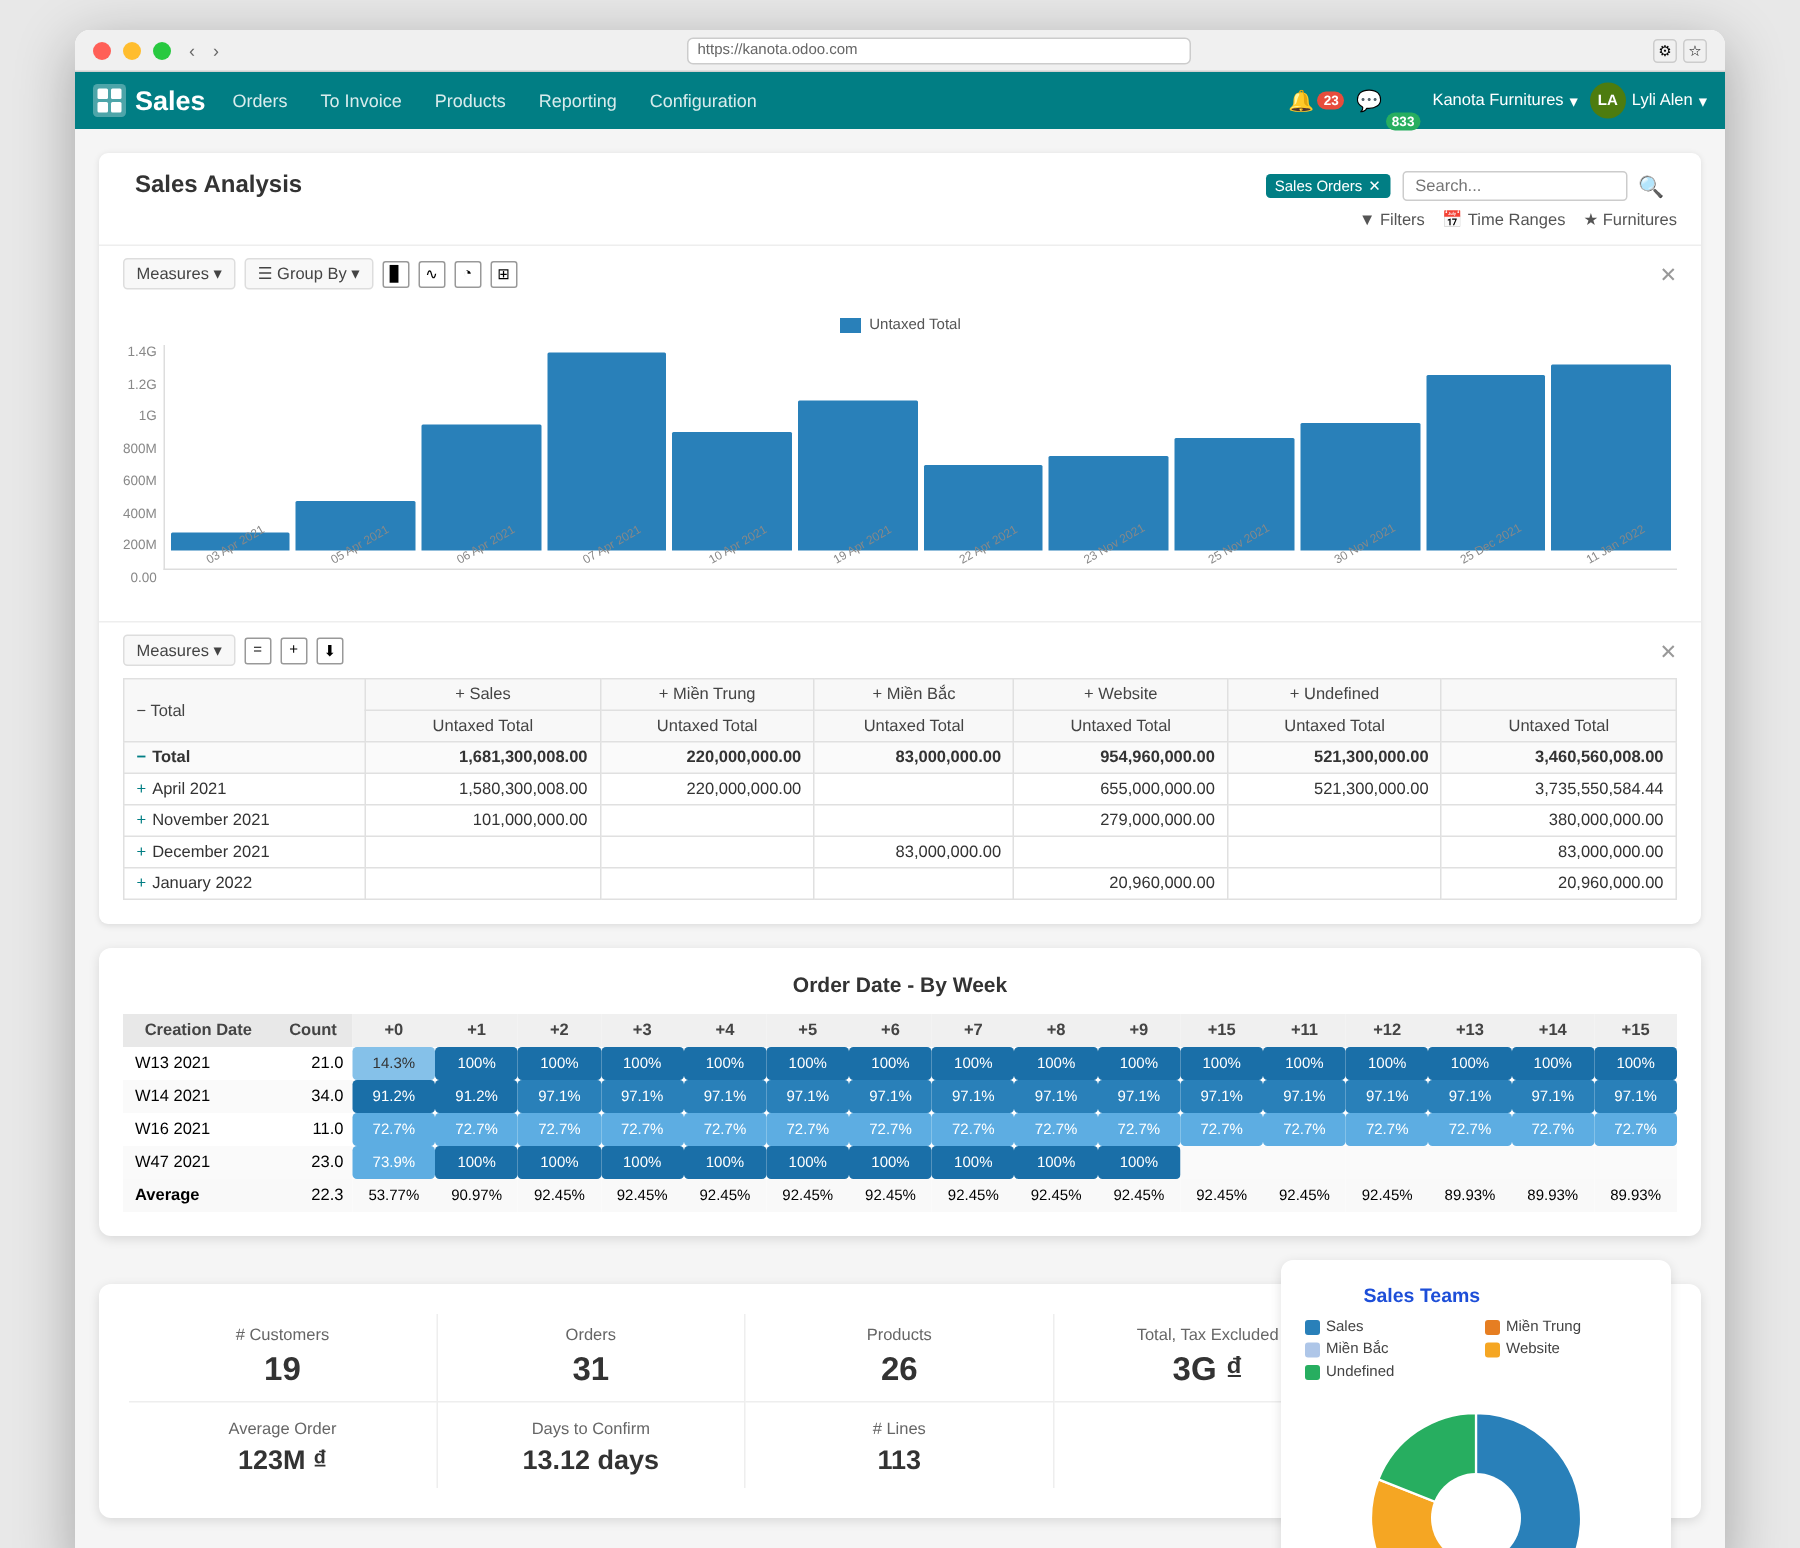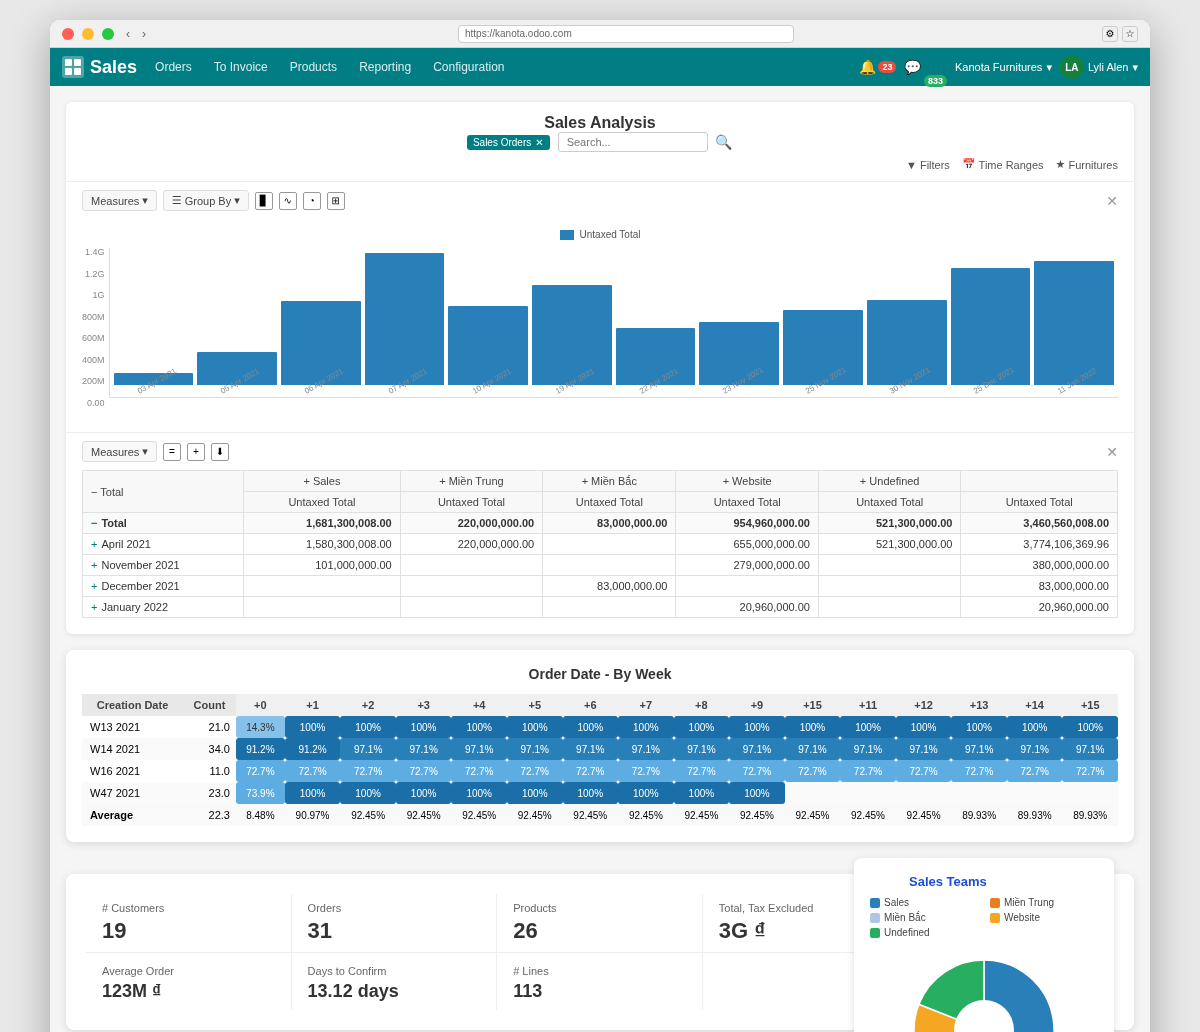--- a/index.html
+++ b/index.html
@@ -127,21 +127,21 @@
     .nav-user {
       color: #fff;
       font-size: 11px;
       display: flex;
       align-items: center;
       gap: 4px;
     }
     .avatar {
       width: 24px; height: 24px;
       border-radius: 50%;
-      background: #15803d;
+      background: #4d7c0f;
       color: #fff;
       display: flex;
       align-items: center;
       justify-content: center;
       font-size: 10px;
       font-weight: bold;
     }
 
     
     .content {
@@ -152,25 +152,24 @@
 
     
     .main-panel {
       background: #fff;
       border-radius: 6px;
       box-shadow: 0 1px 4px rgba(0,0,0,0.1);
       margin-bottom: 16px;
     }
 
     .panel-header {
-      padding: 12px 12px 0;
+      padding: 12px 24px 0;
       display: flex;
       align-items: center;
       justify-content: space-between;
-      flex-direction: column;
     }
     .panel-title {
       font-size: 16px;
       font-weight: 600;
       color: #333;
     }
     .search-area {
       display: flex;
       align-items: center;
       gap: 8px;
@@ -408,20 +407,21 @@
     
     .stats-panel {
       background: #fff;
       border-radius: 8px;
       box-shadow: 0 2px 8px rgba(0,0,0,0.12);
       padding: 20px;
       display: grid;
       grid-template-columns: repeat(5, 1fr);
       gap: 0;
       margin: 16px 0;
+      text-align: center;
     }
     .stat-card {
       padding: 8px 16px;
       border-right: 1px solid #eee;
     }
     .stat-card:last-child { border-right: none; }
     .stat-label {
       font-size: 11px;
       color: #666;
       margin-bottom: 4px;
@@ -700,21 +700,21 @@
               <td>521,300,000.00</td>
               <td>3,460,560,008.00</td>
             </tr>
             <tr>
               <td class="label-cell indent"><span class="expand-btn">+</span>April 2021</td>
               <td>1,580,300,008.00</td>
               <td>220,000,000.00</td>
               <td></td>
               <td>655,000,000.00</td>
               <td>521,300,000.00</td>
-              <td>3,774,106,369.96</td>
+              <td>3,735,550,584.44</td>
             </tr>
             <tr>
               <td class="label-cell indent"><span class="expand-btn">+</span>November 2021</td>
               <td>101,000,000.00</td>
               <td></td>
               <td></td>
               <td>279,000,000.00</td>
               <td></td>
               <td>380,000,000.00</td>
             </tr>
@@ -843,21 +843,21 @@
               <td></td>
               <td></td>
               <td></td>
               <td></td>
               <td></td>
               <td></td>
             </tr>
             <tr style="background: rgb(249, 249, 249);">
               <td style="text-align: left; font-weight: 600; padding-left: 8px;">Average</td>
               <td style="text-align: right;">22.3</td>
-              <td style="font-size: 10px;">8.48%</td>
+              <td style="font-size: 10px;">53.77%</td>
               <td style="font-size: 10px;">90.97%</td>
               <td style="font-size: 10px;">92.45%</td>
               <td style="font-size: 10px;">92.45%</td>
               <td style="font-size: 10px;">92.45%</td>
               <td style="font-size: 10px;">92.45%</td>
               <td style="font-size: 10px;">92.45%</td>
               <td style="font-size: 10px;">92.45%</td>
               <td style="font-size: 10px;">92.45%</td>
               <td style="font-size: 10px;">92.45%</td>
               <td style="font-size: 10px;">92.45%</td>

